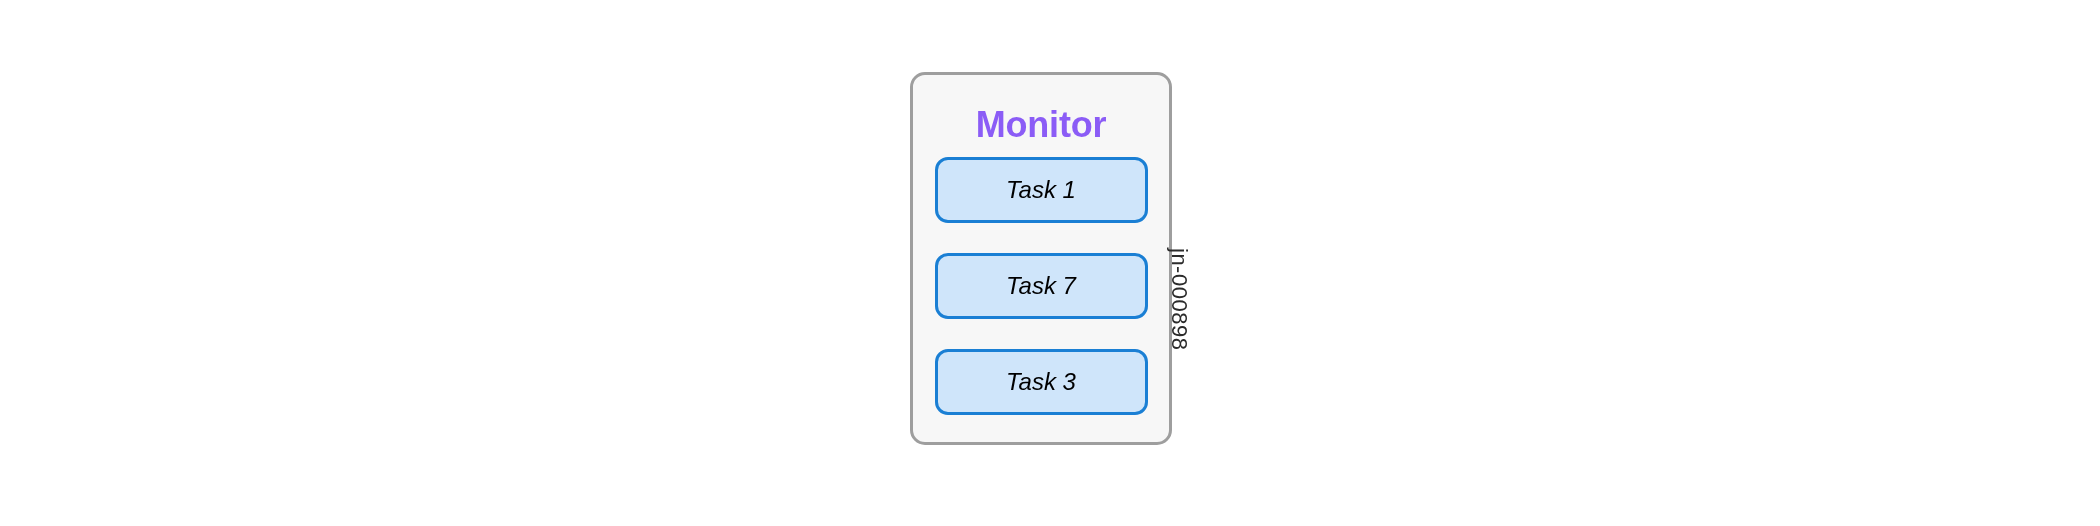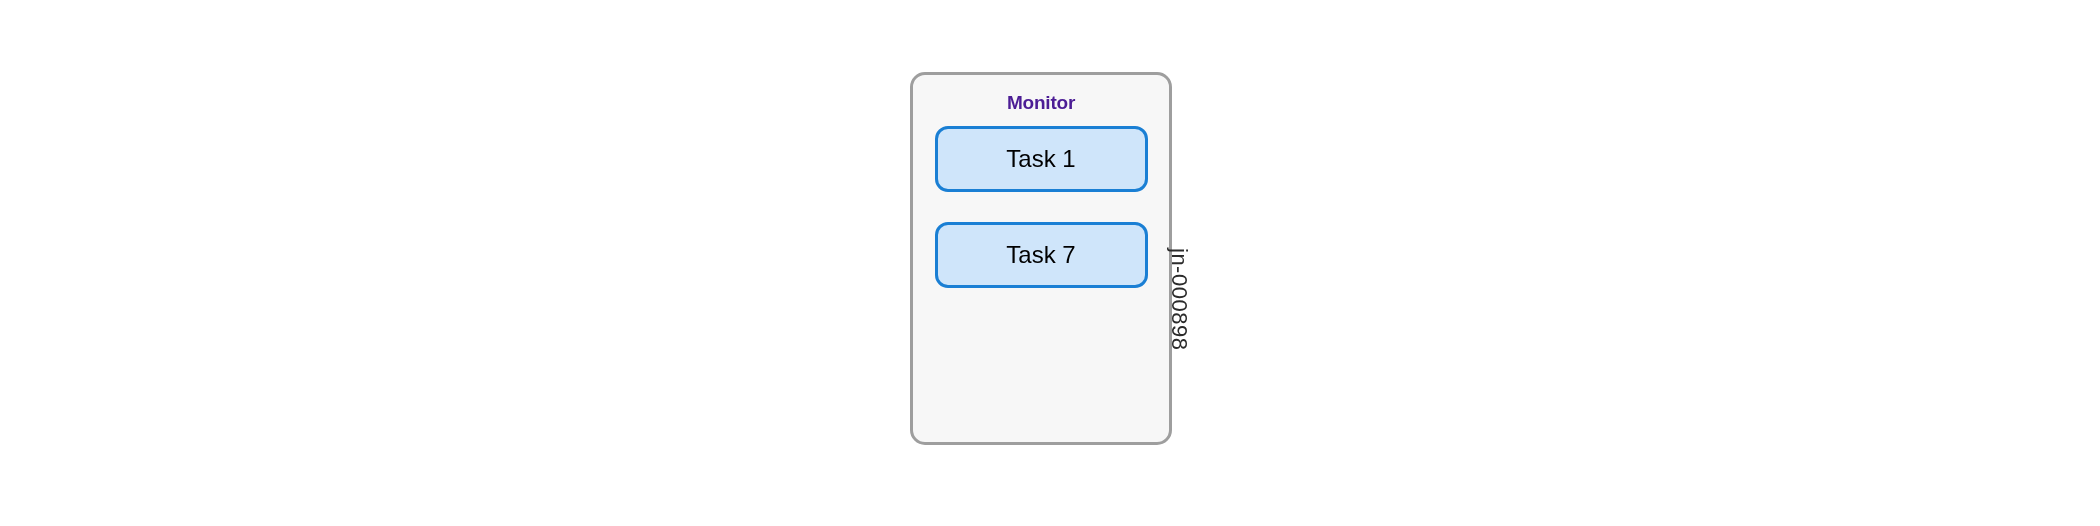--- a/index.html
+++ b/index.html
@@ -33,25 +33,25 @@
     box-sizing: border-box;
     background: #f7f7f7;
     border: 3px solid #9e9e9e;
     border-radius: 15px;
     display: flex;
     flex-direction: column;
     align-items: center;
   }
 
   .monitor-title {
-    margin-top: 18px;
+    margin-top: 32px;
     margin-bottom: 10px;
-    font-size: 19px;
+    font-size: 36px;
     font-weight: bold;
-    color: #4c1d95;
+    color: #8b5cf6;
     line-height: 1;
     letter-spacing: -0.2px;
     text-align: center;
     white-space: nowrap;
   }
 
   .task-list {
     display: flex;
     flex-direction: column;
     align-items: center;
@@ -63,20 +63,21 @@
   .task-box {
     box-sizing: border-box;
     width: 213px;
     height: 66px;
     background: #cfe5fa;
     border: 3px solid #1a7fd4;
     border-radius: 13px;
     display: flex;
     align-items: center;
     justify-content: center;
+    font-style: italic;
   }
 
   .task-label {
     font-size: 24px;
     font-weight: normal;
     color: #000000;
     line-height: 1;
     white-space: nowrap;
   }
 
@@ -106,19 +107,22 @@
     <div class="task-list">
 
       <div class="task-box">
         <span class="task-label">Task 1</span>
       </div>
 
       <div class="task-box">
         <span class="task-label">Task 7</span>
       </div>
 
+      <div class="task-box">
+        <span class="task-label">Task 3</span>
+      </div>
 
     </div>
   </div>
 
   <div class="watermark">jn-000898</div>
 
 </div>
 
 </body></html>

